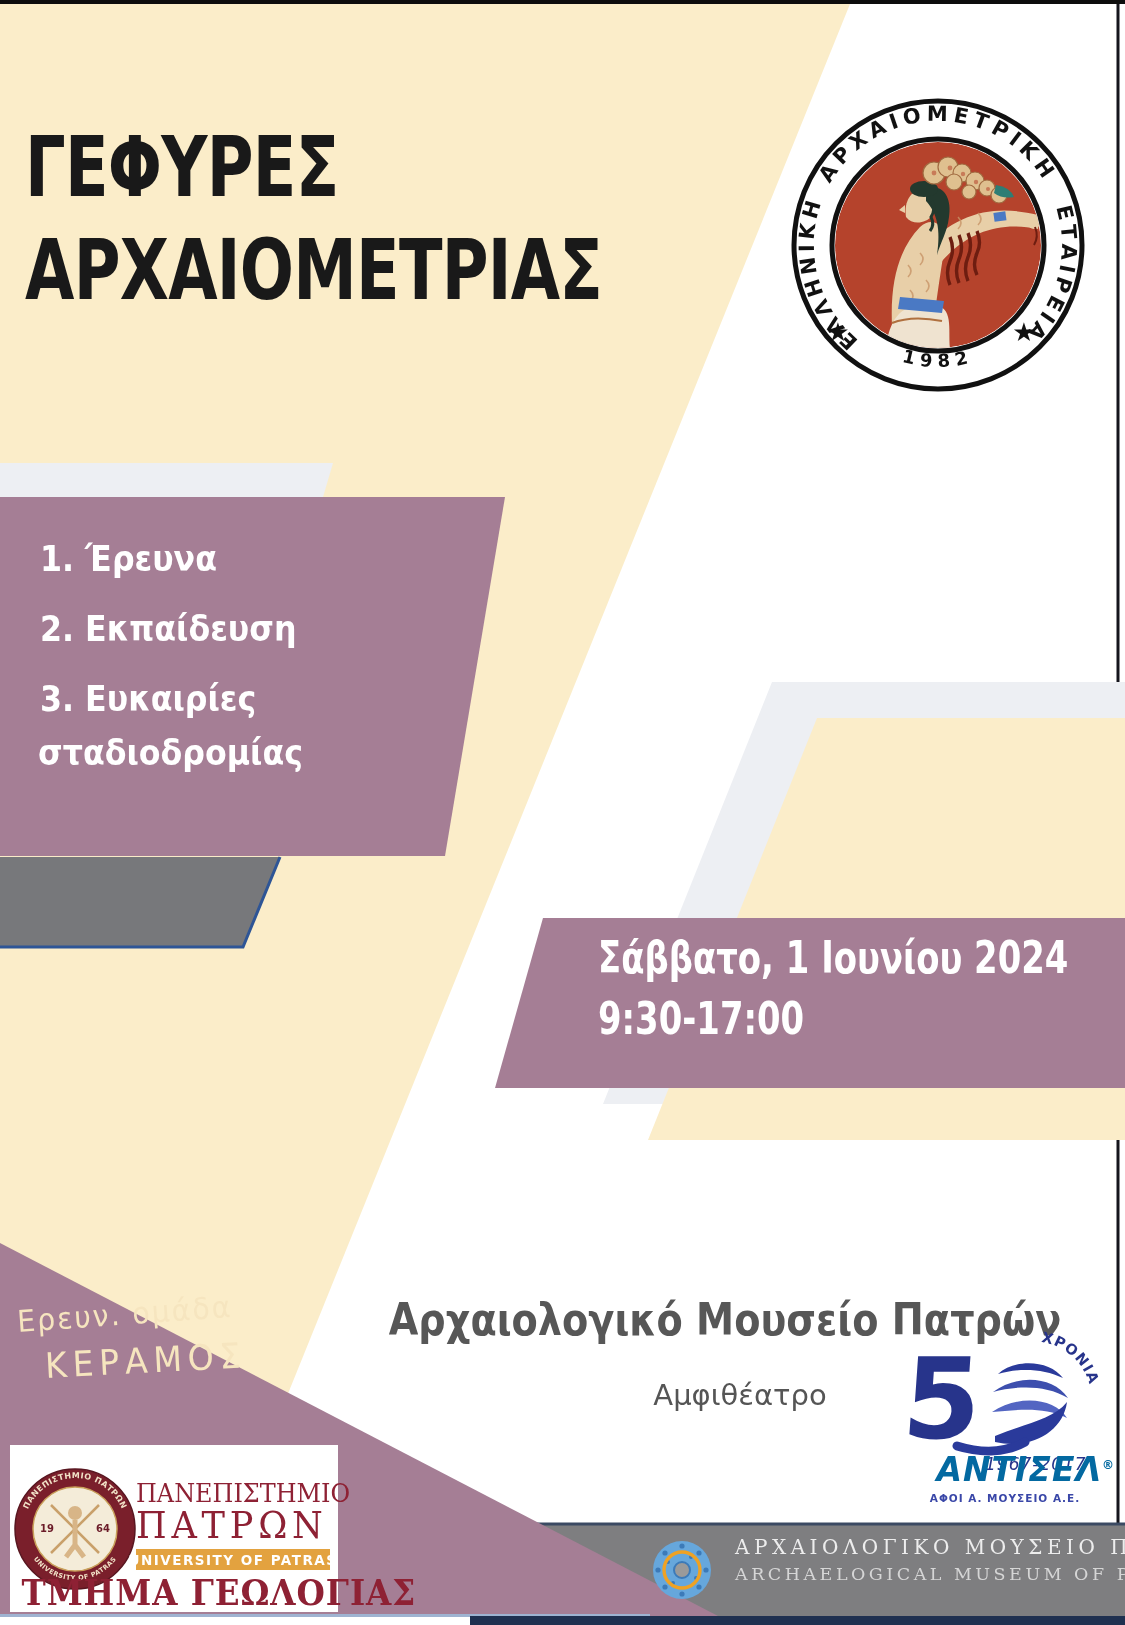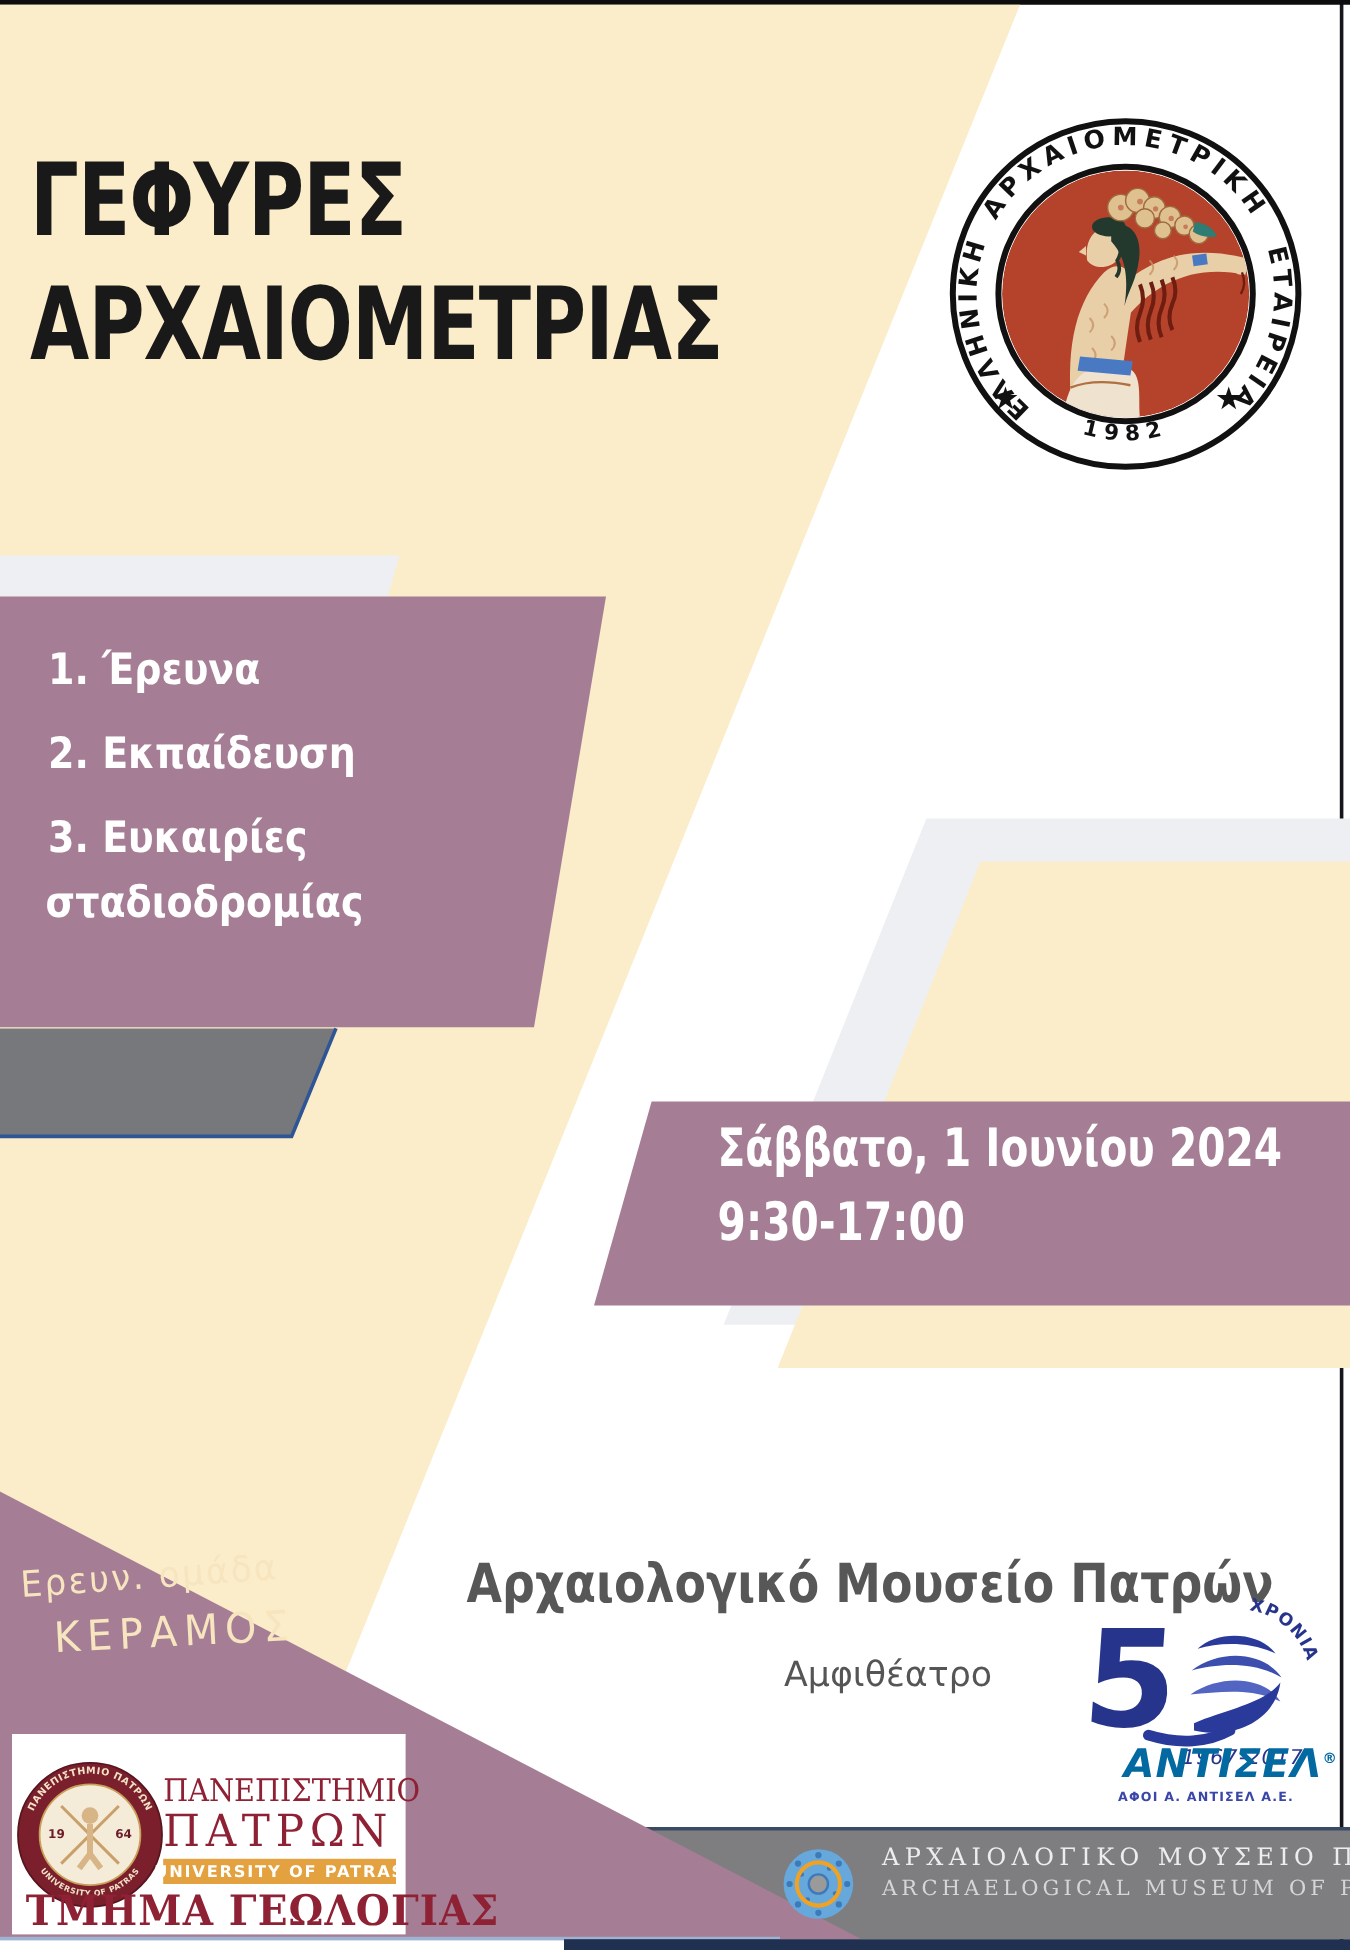--- a/index.html
+++ b/index.html
@@ -230,21 +230,21 @@
     <path d="M 100,118 C 128,106 158,102 172,84 C 168,114 136,132 100,124 Z" fill="#2a3a9b"></path>
     <path d="M 62,128 C 88,136 112,134 130,124" stroke="#2a3a9b" stroke-width="9" fill="none" stroke-linecap="round"></path>
     <text font-size="14.5" font-weight="bold" fill="#27348b" letter-spacing="1">
       <textPath href="#chronArc" xlink:href="#chronArc" startOffset="0%">ΧΡΟΝΙΑ</textPath>
     </text>
     <text x="90" y="152" font-size="17" font-style="italic" fill="#27348b" letter-spacing="1">1967-2017</text>
   </svg>
   <div class="abs antisel-brand">
     <span>ΑΝΤΙΣΕΛ</span><sup>®</sup>
   </div>
-  <div class="abs antisel-sub">ΑΦΟΙ Α. ΑΝΤΙΣΕΛ Α.Ε.</div>
+  <div class="abs antisel-sub">ΑΦΟΙ Α. ΜΟΥΣΕΙΟ Α.Ε.</div>
 
   <svg class="abs" style="left:652px;top:1540px" width="60" height="60" viewBox="-30 -30 60 60">
     <circle cx="0" cy="0" r="29" fill="#66a7dc"></circle>
     <g fill="#3c7ab8">
       <circle cx="0" cy="-24" r="2.6"></circle>
         <circle cx="17" cy="-17" r="2.6"></circle>
         <circle cx="24" cy="0" r="2.6"></circle>
       <circle cx="17" cy="17" r="2.6"></circle>
         <circle cx="0" cy="24" r="2.6"></circle>
         <circle cx="-17" cy="17" r="2.6"></circle>

